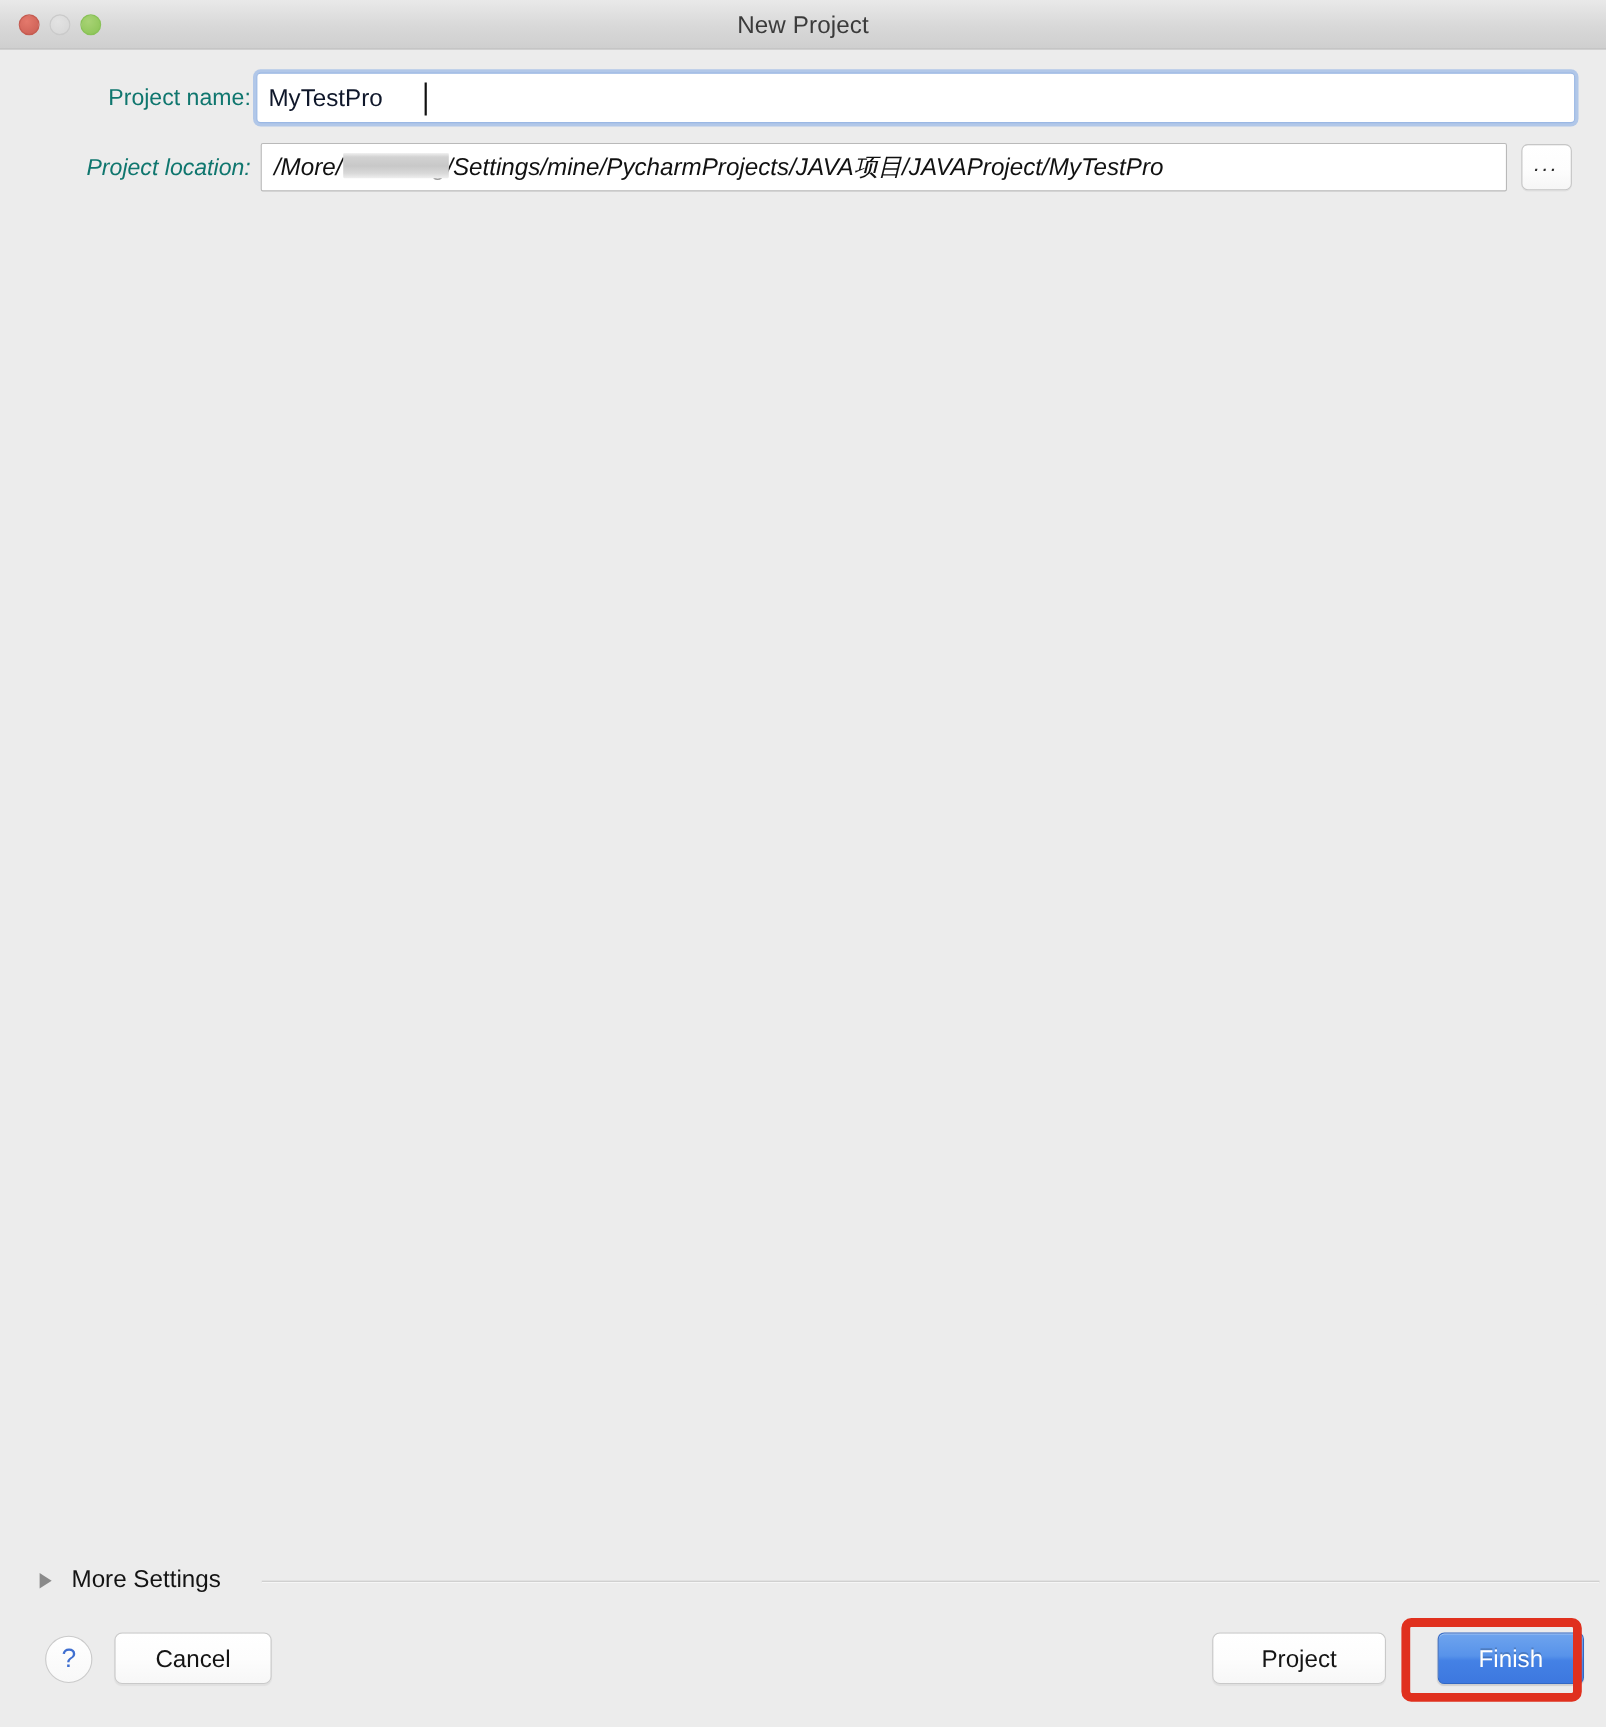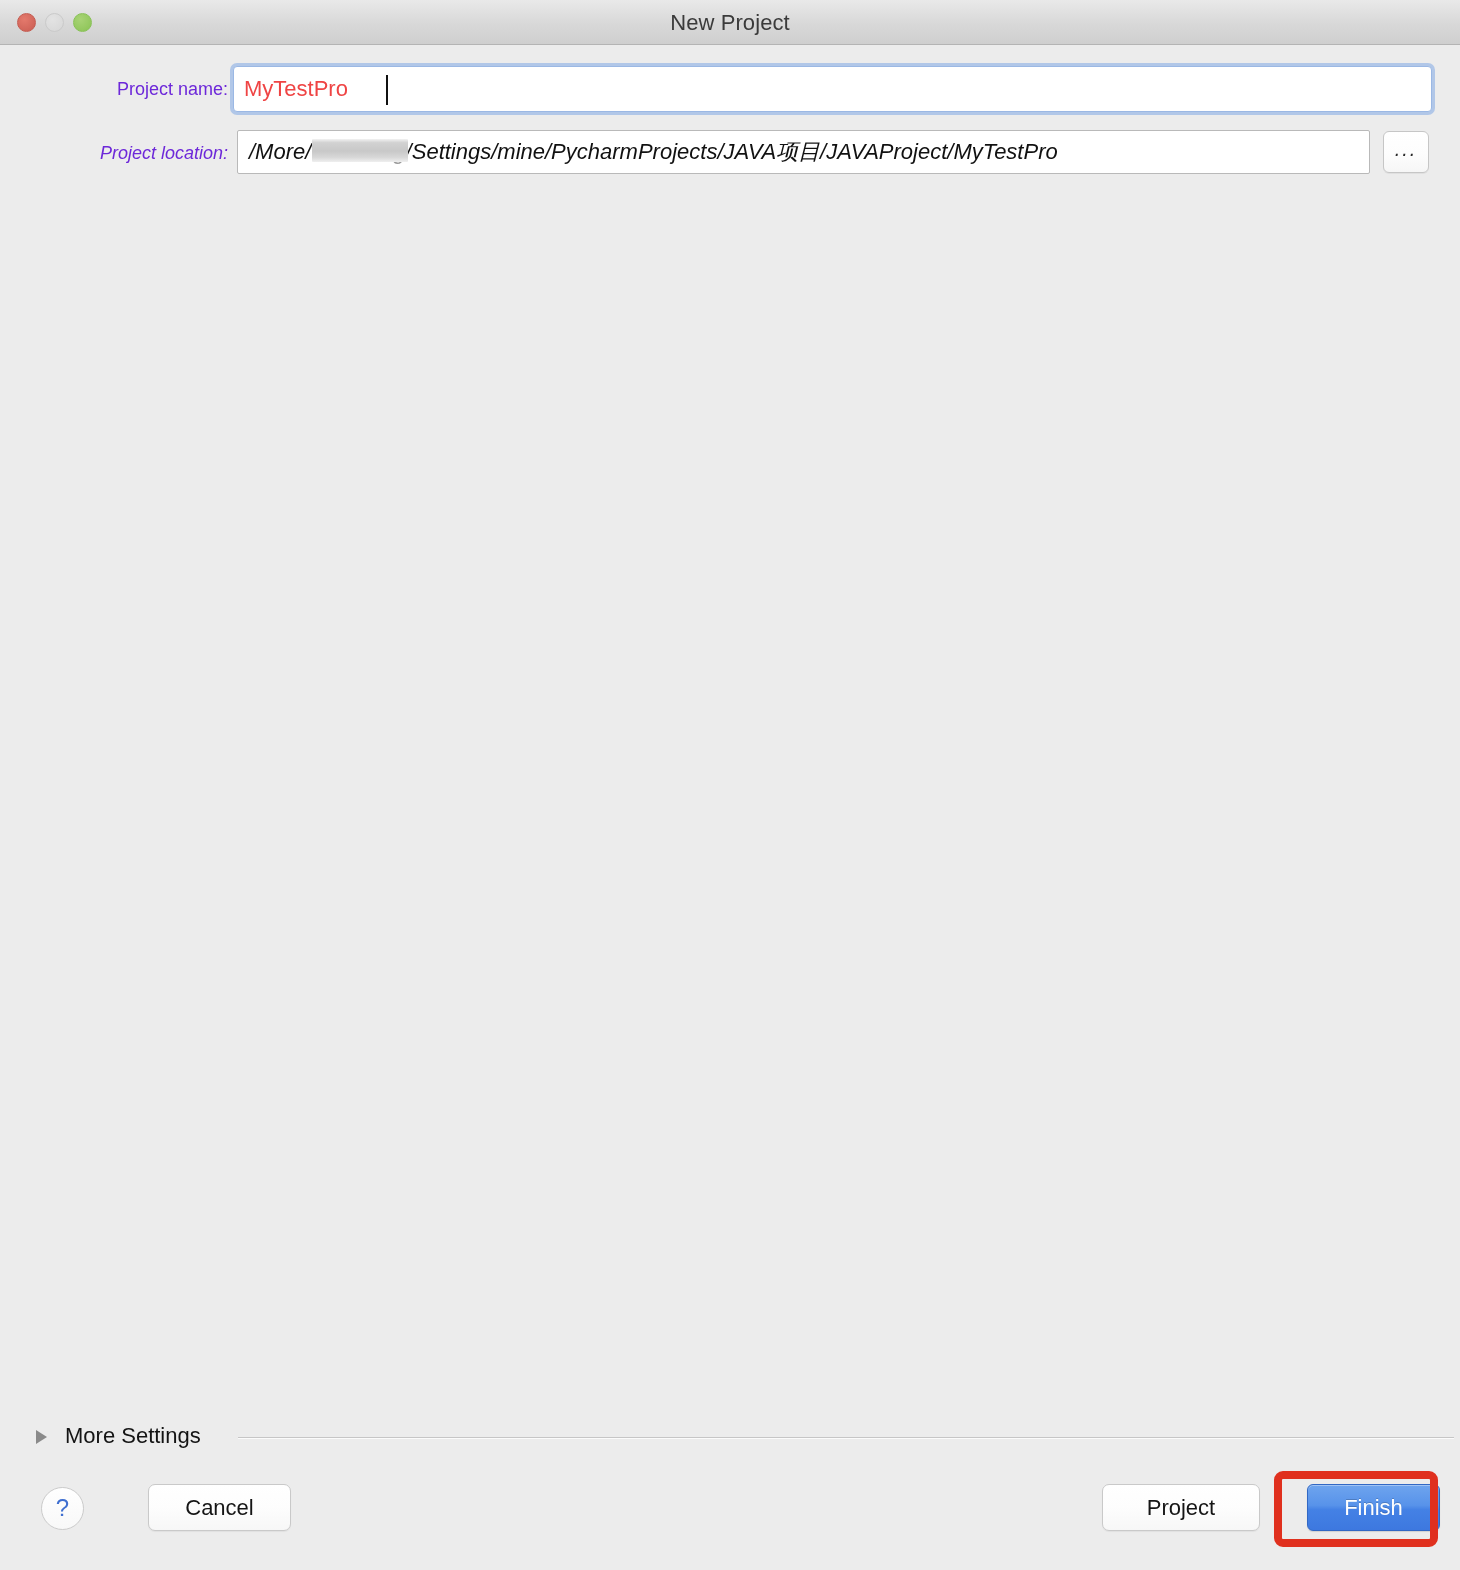--- a/index.html
+++ b/index.html
@@ -83,22 +83,22 @@
     width: 1460px;
     height: 46px;
   }
   .row-name  { top: 21px; }
   .row-loc   { top: 85px; font-style: italic; }
 
   .field-label {
     position: absolute;
     top: 50%;
     transform: translateY(-50%);
-    font-size: 18px;
-    color: #6d28d9;
+    font-size: 21px;
+    color: #0f766e;
     white-space: nowrap;
   }
   .label-name { right: 1232px; }
   .label-loc  { right: 1232px; }
 
   
   .name-field-wrap {
     position: absolute;
     left: 233px;
     top: 0px;
@@ -113,21 +113,21 @@
   .name-field {
     position: absolute;
     left: 0; top: 0;
     width: 100%;
     height: 100%;
     border: none;
     outline: none;
     background: transparent;
     font-family: inherit;
     font-size: 22px;
-    color: #ef4444;
+    color: #0f172a;
     padding: 0 10px;
     box-sizing: border-box;
     caret-color: #000;
   }
   .caret {
     position: absolute;
     left: 152px;
     top: 8px;
     width: 2px;
     height: 30px;
@@ -265,21 +265,20 @@
     font-size: 22px;
     color: #151515;
     line-height: 45px;
     text-align: center;
     cursor: default;
     box-shadow: 0 1px 1px rgba(0,0,0,0.05);
   }
   .btn-cancel {
     left: 104px;
     width: 143px;
-    margin-left: 44px;
   }
   .btn-previous {
     left: 1102px;
     width: 158px;
   }
   .btn-finish {
     left: 1307px;
     width: 133px;
     background: linear-gradient(to bottom, #6ea4ee 0%, #5893ea 45%, #4481e5 55%, #3d78df 100%);
     border: 1px solid #3268c4;

